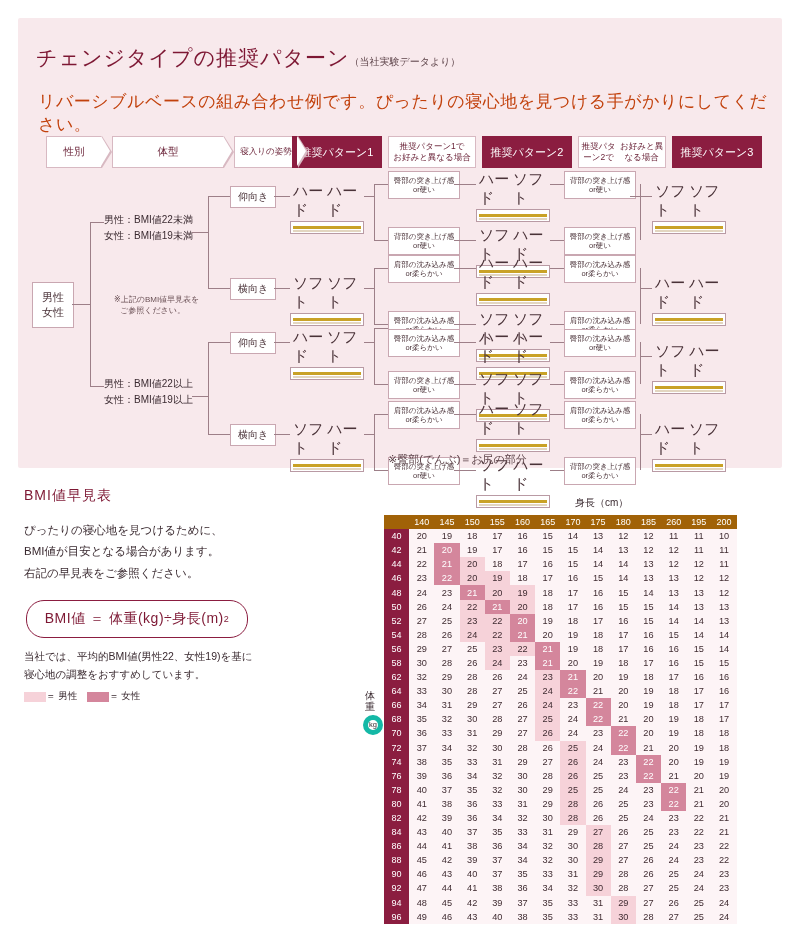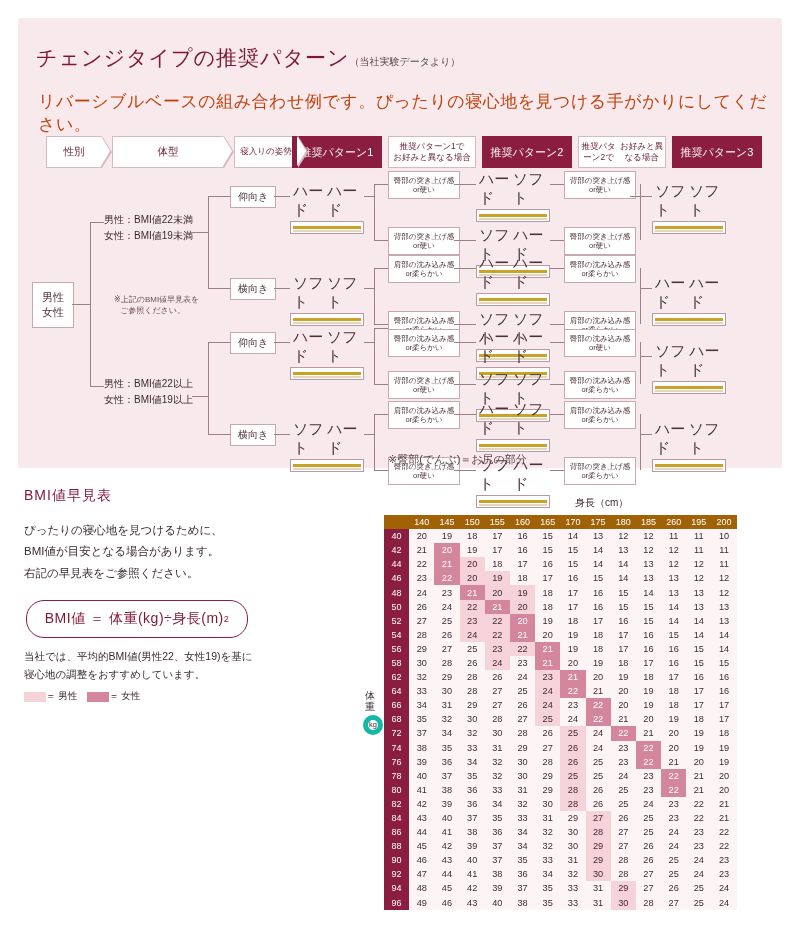--- a/index.html
+++ b/index.html
@@ -734,20 +734,36 @@
             <td class="m">25</td>
             <td>24</td>
             <td class="f">22</td>
             <td>21</td>
             <td>20</td>
             <td>19</td>
             <td>18</td>
             <td>17</td>
           </tr>
           <tr>
+            <th class="row">70</th>
+            <td>36</td>
+            <td>33</td>
+            <td>31</td>
+            <td>29</td>
+            <td>27</td>
+            <td class="m">26</td>
+            <td>24</td>
+            <td>23</td>
+            <td class="f">22</td>
+            <td>20</td>
+            <td>19</td>
+            <td>18</td>
+            <td>18</td>
+          </tr>
+          <tr>
             <th class="row">72</th>
             <td>37</td>
             <td>34</td>
             <td>32</td>
             <td>30</td>
             <td>28</td>
             <td>26</td>
             <td class="m">25</td>
             <td>24</td>
             <td class="f">22</td>

